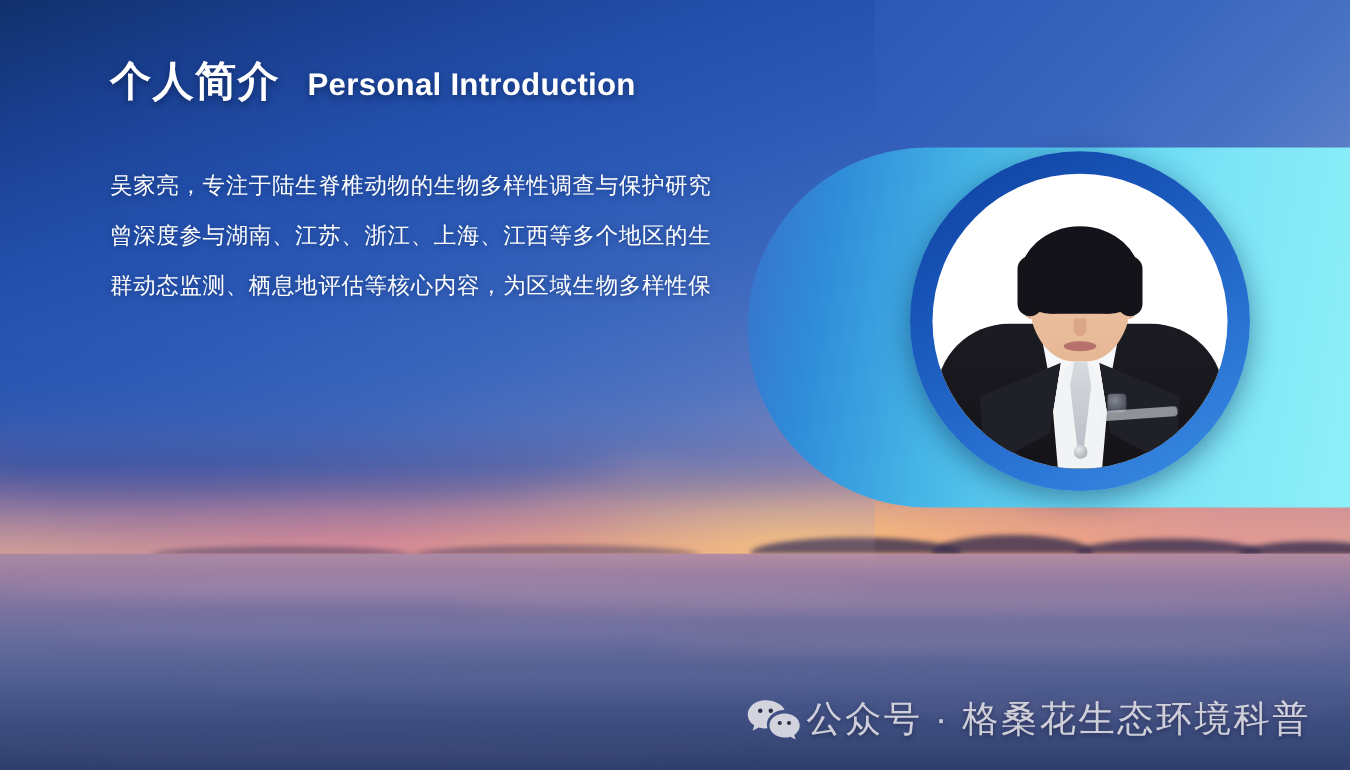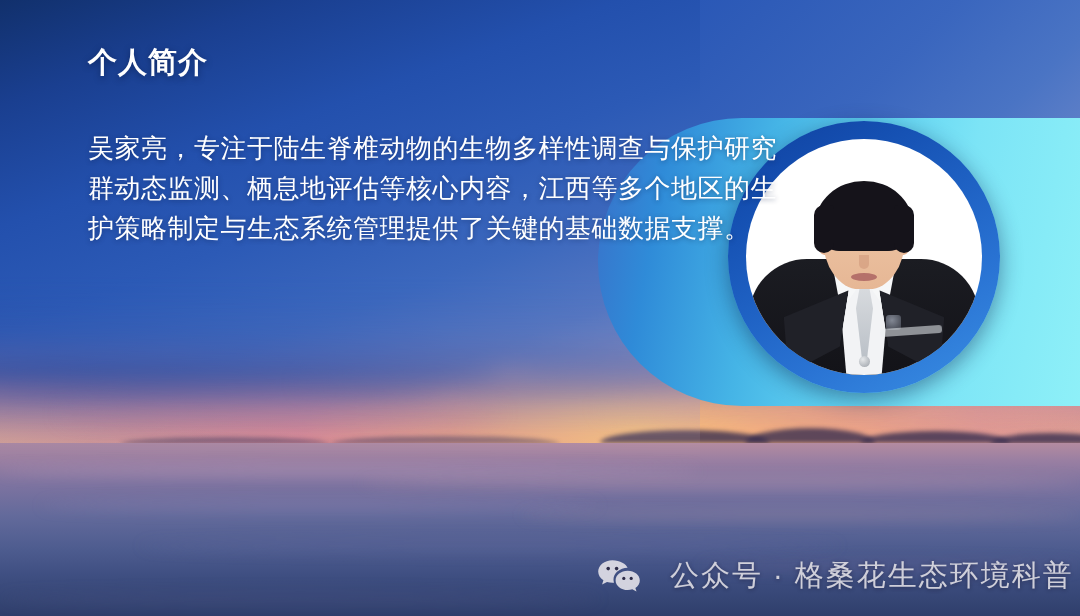--- a/index.html
+++ b/index.html
@@ -467,21 +467,21 @@
   
   .title-row {
     position: absolute;
     left: 88px;
     top: 48px;
     display: flex;
     align-items: baseline;
     gap: 22px;
   }
   .title-cn {
-    font-size: 29px;
+    font-size: 33px;
     font-weight: bold;
     color: #ffffff;
     letter-spacing: 1px;
     line-height: 1;
     text-shadow: 0 2px 6px rgba(6,20,56,0.5);
     white-space: nowrap;
   }
   .title-en {
     font-size: 25px;
     font-weight: bold;
@@ -493,36 +493,36 @@
   }
 
   
   .body-text {
     position: absolute;
     left: 88px;
     top: 128px;
     width: 600px;
   }
   .body-line {
-    font-size: 26px;
+    font-size: 18px;
     color: #ffffff;
     line-height: 40px;
     letter-spacing: 0.5px;
     white-space: nowrap;
     text-shadow: 0 1px 5px rgba(10,26,68,0.45);
   }
 
   
   .watermark {
     position: absolute;
     left: 597px;
     top: 556px;
     display: flex;
     align-items: center;
-    gap: 29px;
+    gap: 4px;
     opacity: 0.88;
   }
   .wechat-icon {
     position: relative;
     width: 44px;
     height: 34px;
     flex: 0 0 auto;
   }
   .watermark-text {
     font-size: 29px;
@@ -596,26 +596,27 @@
       <div class="p-nose"></div>
       <div class="p-mouth"></div>
       <div class="p-hair"></div>
       <div class="p-hair-sl"></div>
       <div class="p-hair-sr"></div>
     </div>
   </div>
 
   <div class="title-row">
     <div class="title-cn">个人简介</div>
+    <div class="title-en">Personal Introduction</div>
   </div>
 
   <div class="body-text">
     <div class="body-line">吴家亮，专注于陆生脊椎动物的生物多样性调查与保护研究</div>
-    <div class="body-line">群动态监测、栖息地评估等核心内容，江西等多个地区的生</div>
-    <div class="body-line">护策略制定与生态系统管理提供了关键的基础数据支撑。</div>
+    <div class="body-line">曾深度参与湖南、江苏、浙江、上海、江西等多个地区的生</div>
+    <div class="body-line">群动态监测、栖息地评估等核心内容，为区域生物多样性保</div>
   </div>
 
   <div class="watermark">
     <span class="wechat-icon">
       <svg viewBox="0 0 44 34" width="44" height="34" aria-hidden="true">
         <path d="M15.5 1.2 C7.5 1.2 1.2 6.4 1.2 12.6 c0 3.5 2.0 6.6 5.2 8.7 l-1.3 4.3 4.9 -2.6 c1.7 0.5 3.6 0.8 5.5 0.8 0.5 0 1.0 0 1.5 -0.1 -0.3 -1.0 -0.5 -2.0 -0.5 -3.1 0 -6.4 6.3 -11.6 14.1 -11.8 C29.2 5.0 23.0 1.2 15.5 1.2 Z" fill="#e8e6ec"></path>
         <circle cx="11.2" cy="9.6" r="1.8" fill="#2b2740"></circle>
         <circle cx="19.6" cy="9.6" r="1.8" fill="#2b2740"></circle>
         <path d="M42.8 21.4 c0 -5.3 -5.4 -9.6 -12.1 -9.6 -6.7 0 -12.1 4.3 -12.1 9.6 0 5.3 5.4 9.6 12.1 9.6 1.6 0 3.2 -0.3 4.6 -0.7 l4.2 2.2 -1.1 -3.6 c2.7 -1.8 4.4 -4.4 4.4 -7.5 Z" fill="#e8e6ec"></path>
         <circle cx="26.8" cy="19.4" r="1.6" fill="#2b2740"></circle>

